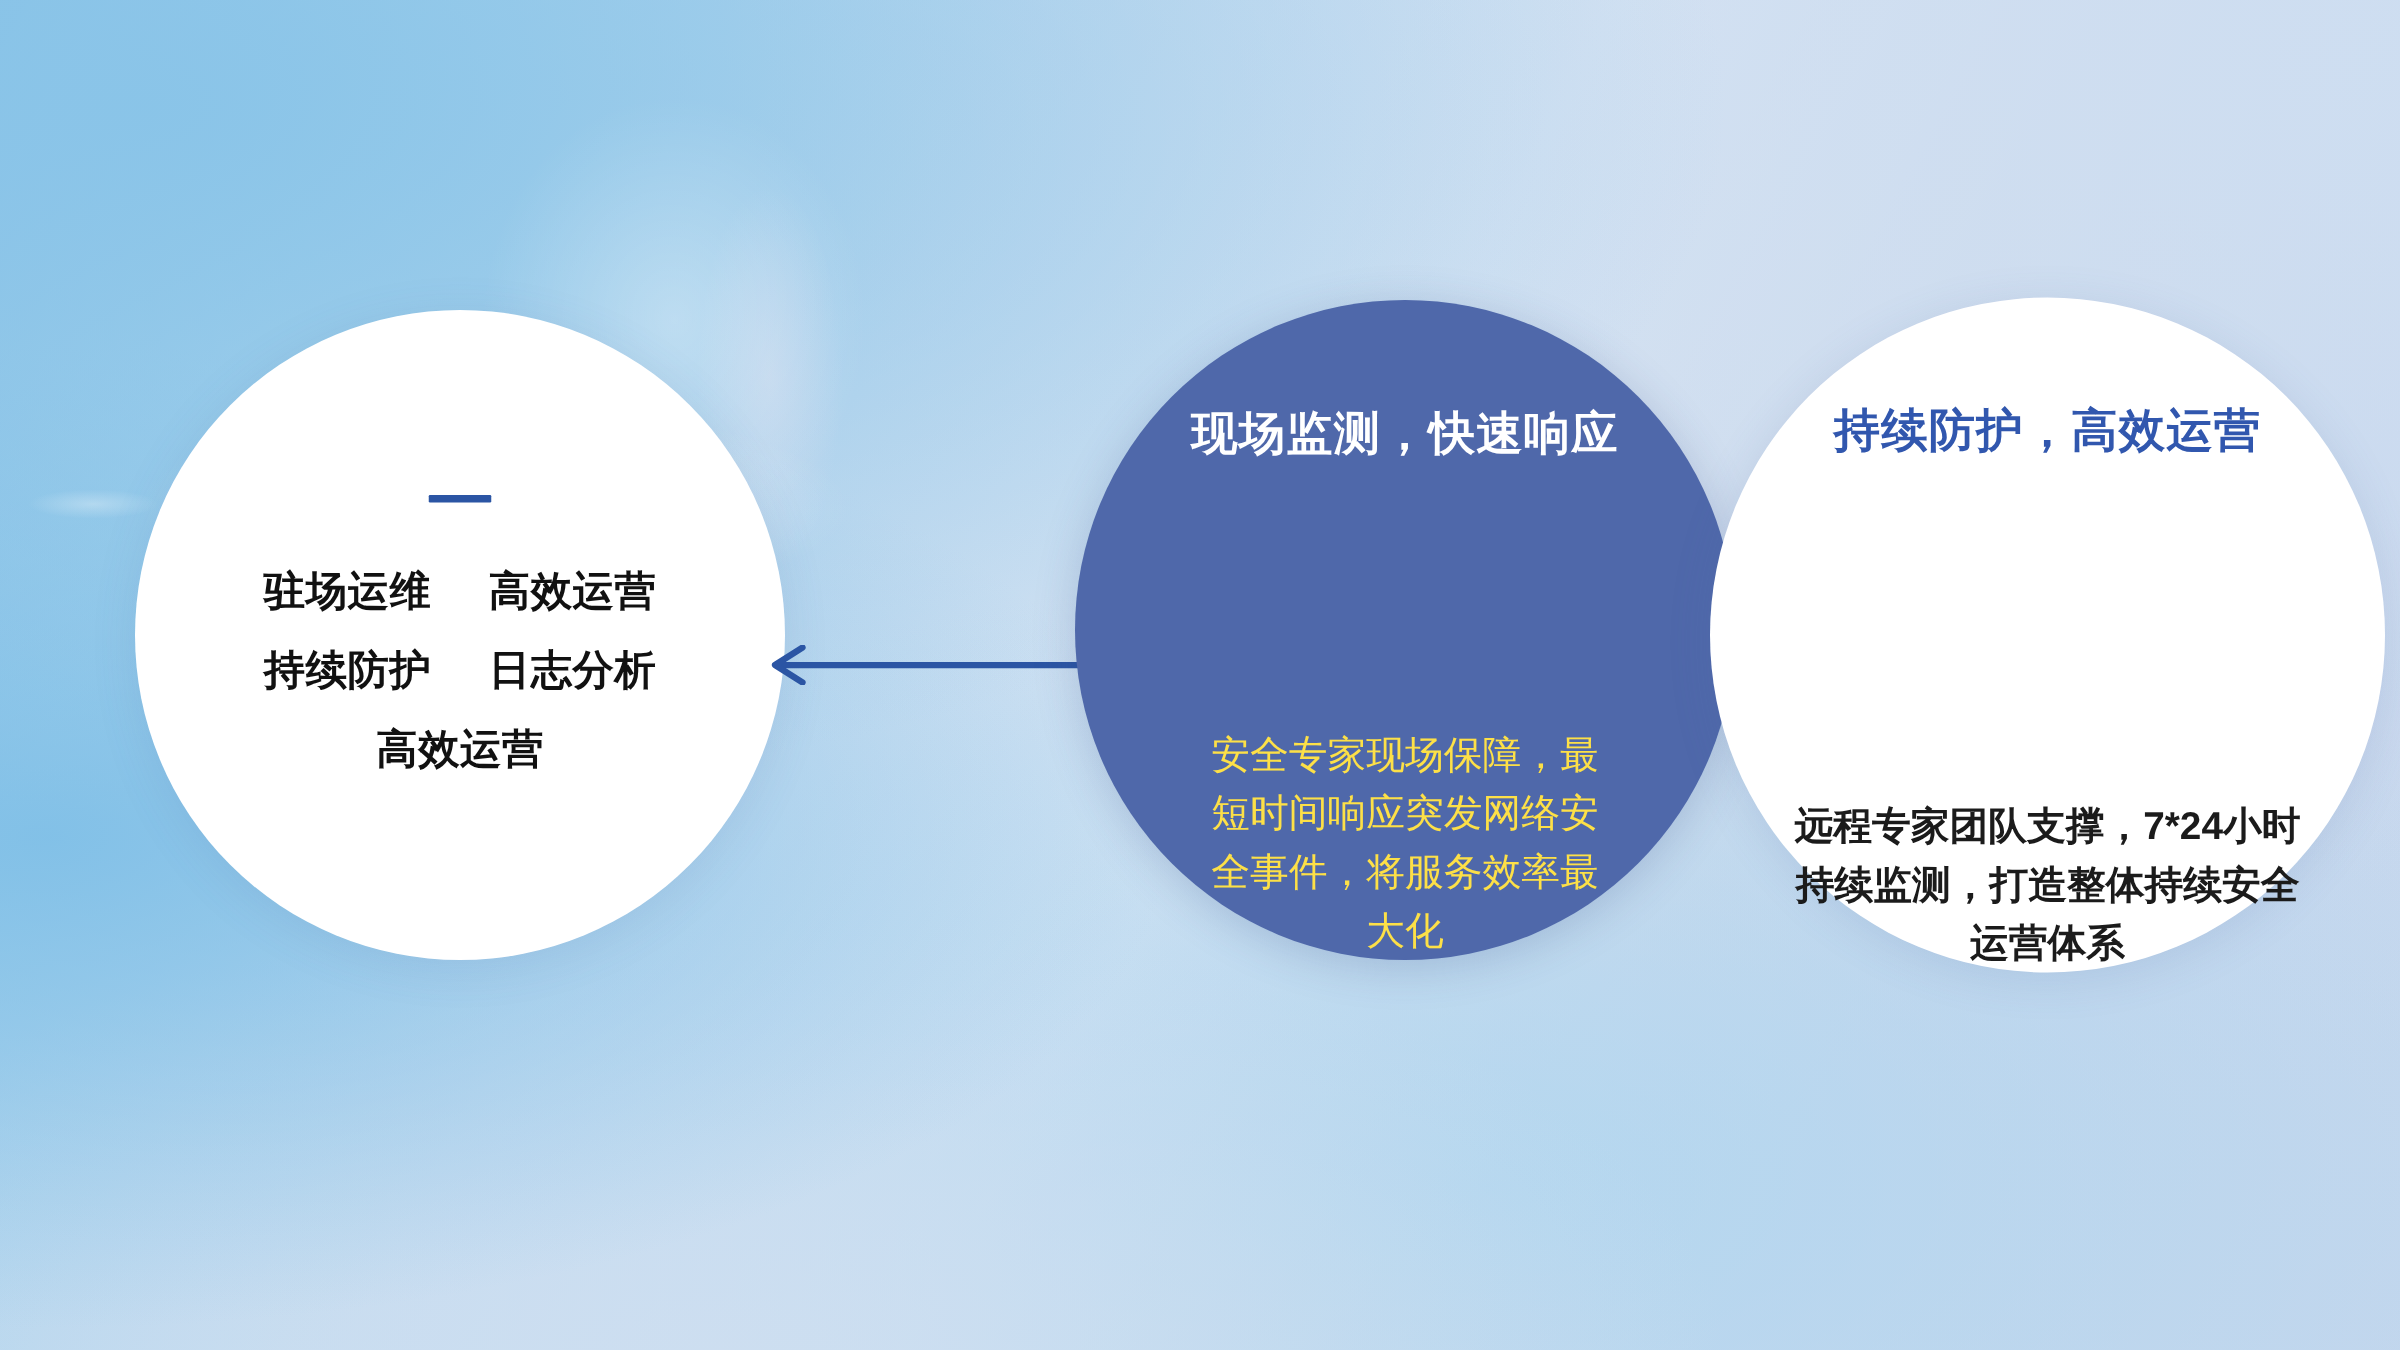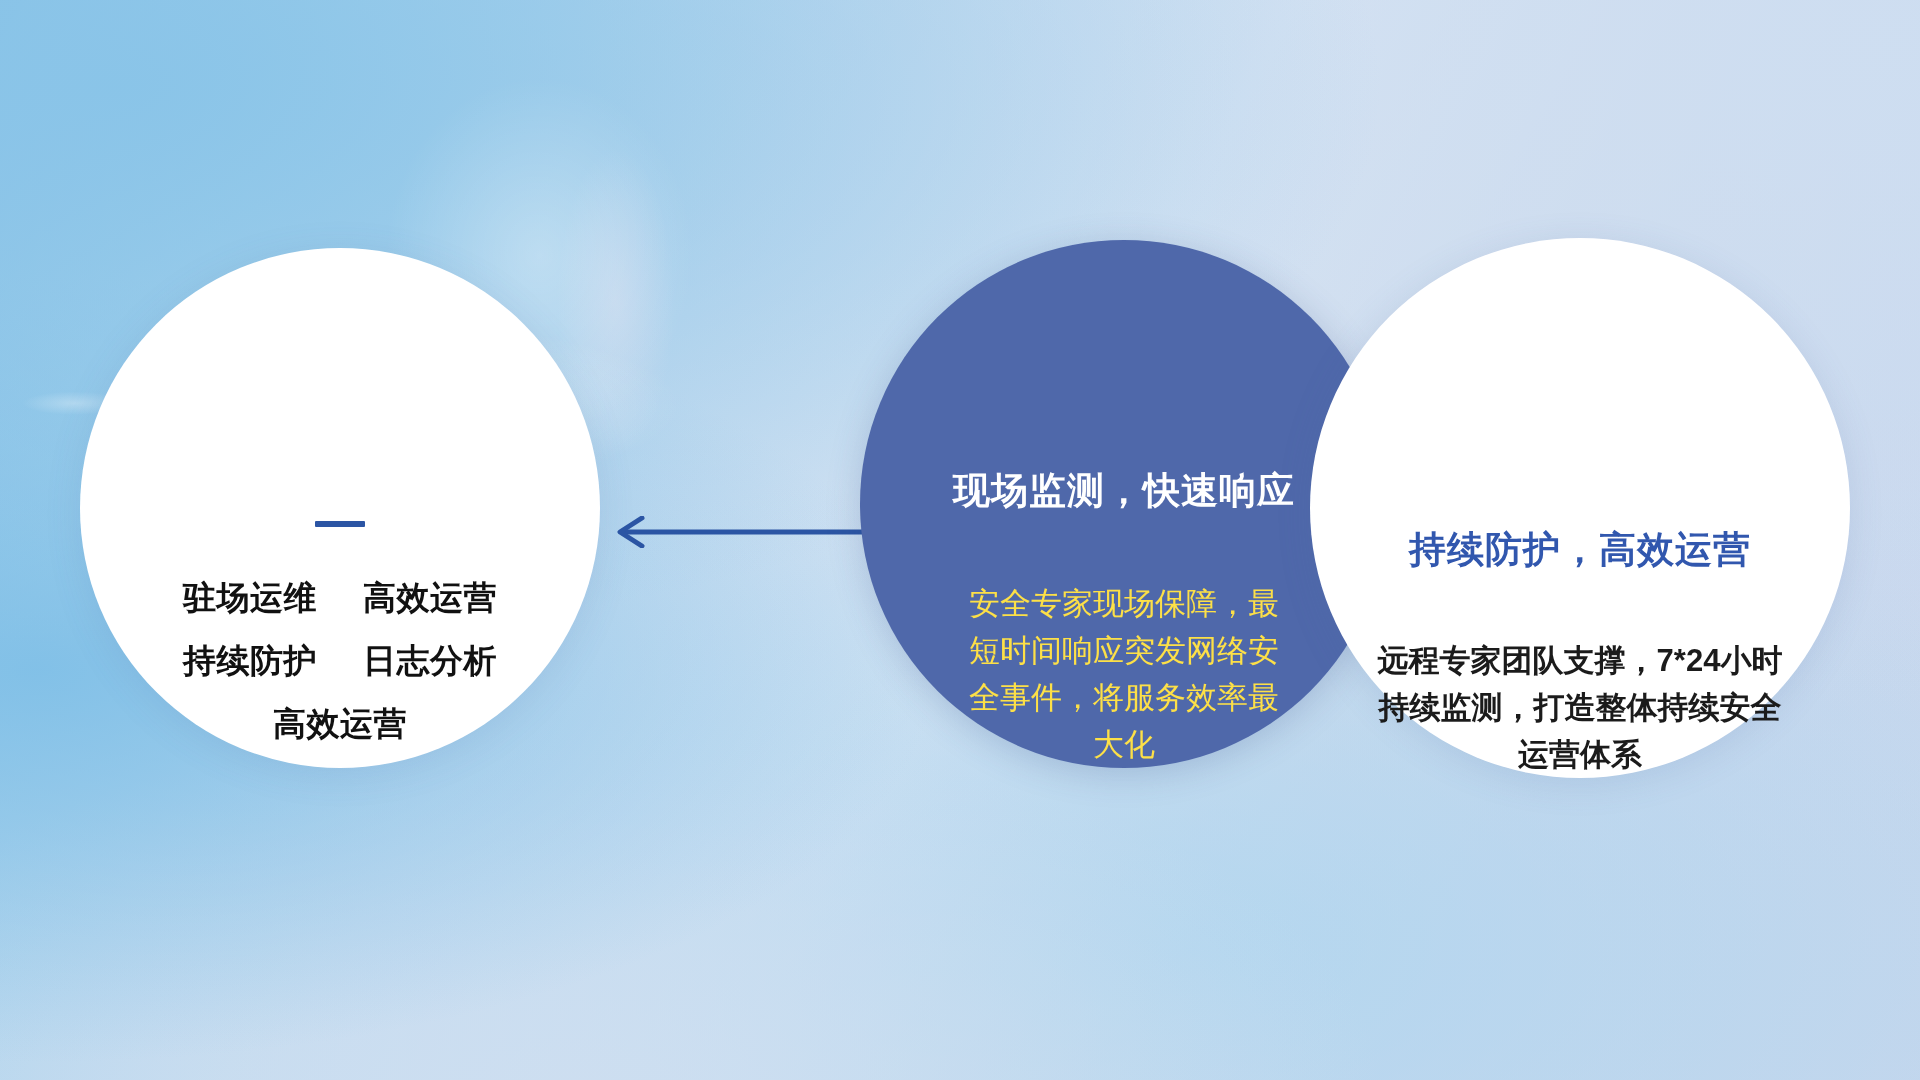--- a/index.html
+++ b/index.html
@@ -37,26 +37,26 @@
     pointer-events:none;
   }
 
   
   .circle {
     position:absolute;
     border-radius:50%;
     display:flex;
     flex-direction:column;
     align-items:center;
-    justify-content:flex-end;
+    justify-content:space-between;
   }
 
   
   #circle-left {
-    left:80px; top:248px;
+    left:108px; top:248px;
     width:520px; height:520px;
     background:#ffffff;
     box-shadow:0 6px 36px rgba(80,110,160,0.13);
   }
   .left-inner {
     margin-top:148px;
     width:100%;
     display:flex; flex-direction:column; align-items:center;
   }
   .divider-dash {
@@ -101,21 +101,21 @@
     width:330px;
     font-size:31px;
     line-height:1.52;
     color:#fde047;
     text-align:center;
     font-weight:400;
   }
 
   
   #circle-right {
-    left:1310px; top:238px;
+    left:1368px; top:238px;
     width:540px; height:540px;
     background:#ffffff;
     z-index:3;
     box-shadow:0 6px 34px rgba(80,110,160,0.15);
   }
   #circle-right .c-title {
     margin-top:82px;
     font-size:37px;
     font-weight:bold;
     color:#3157ae;

